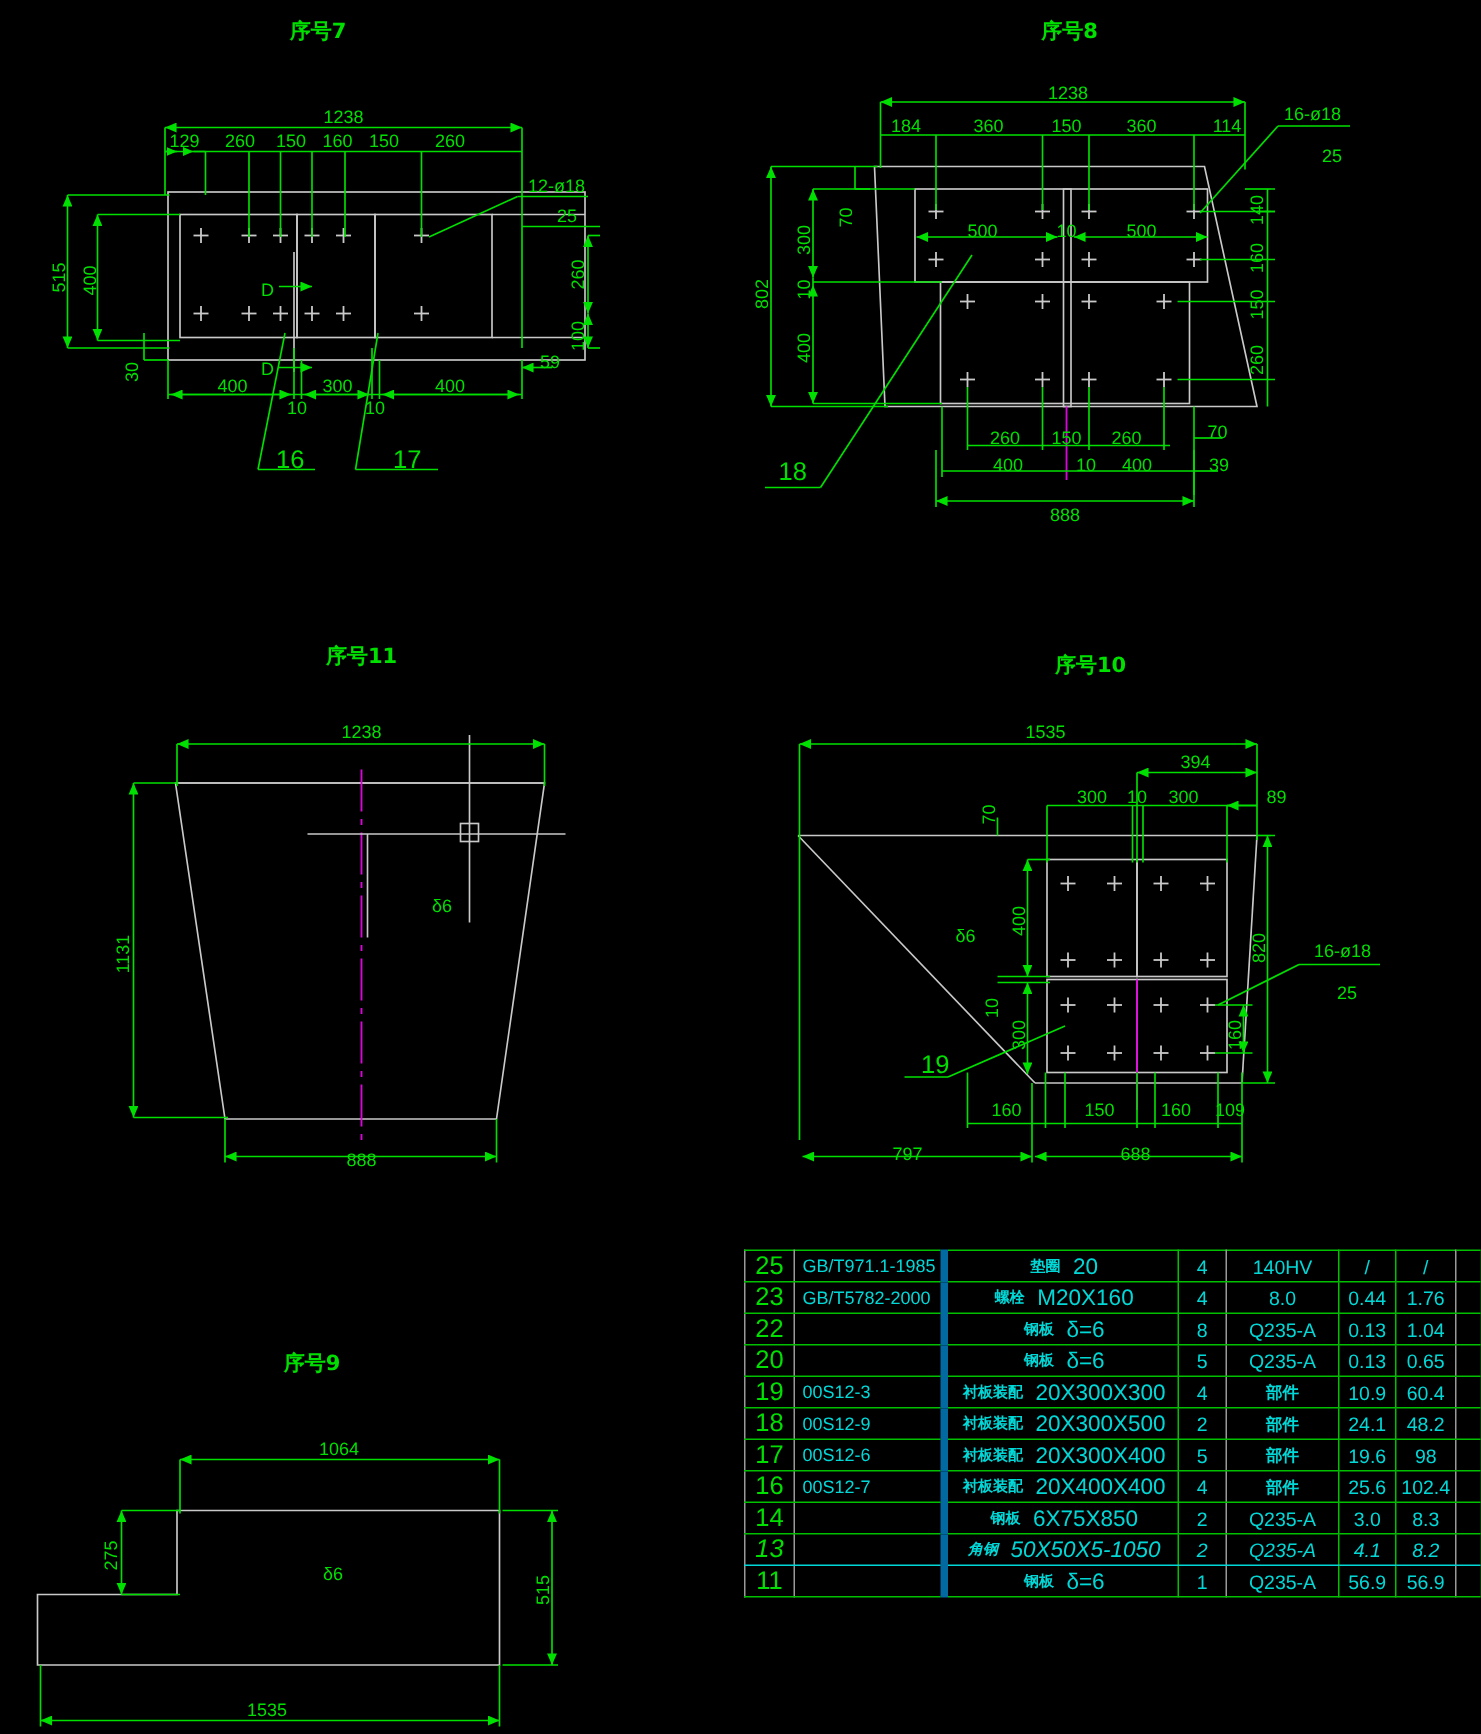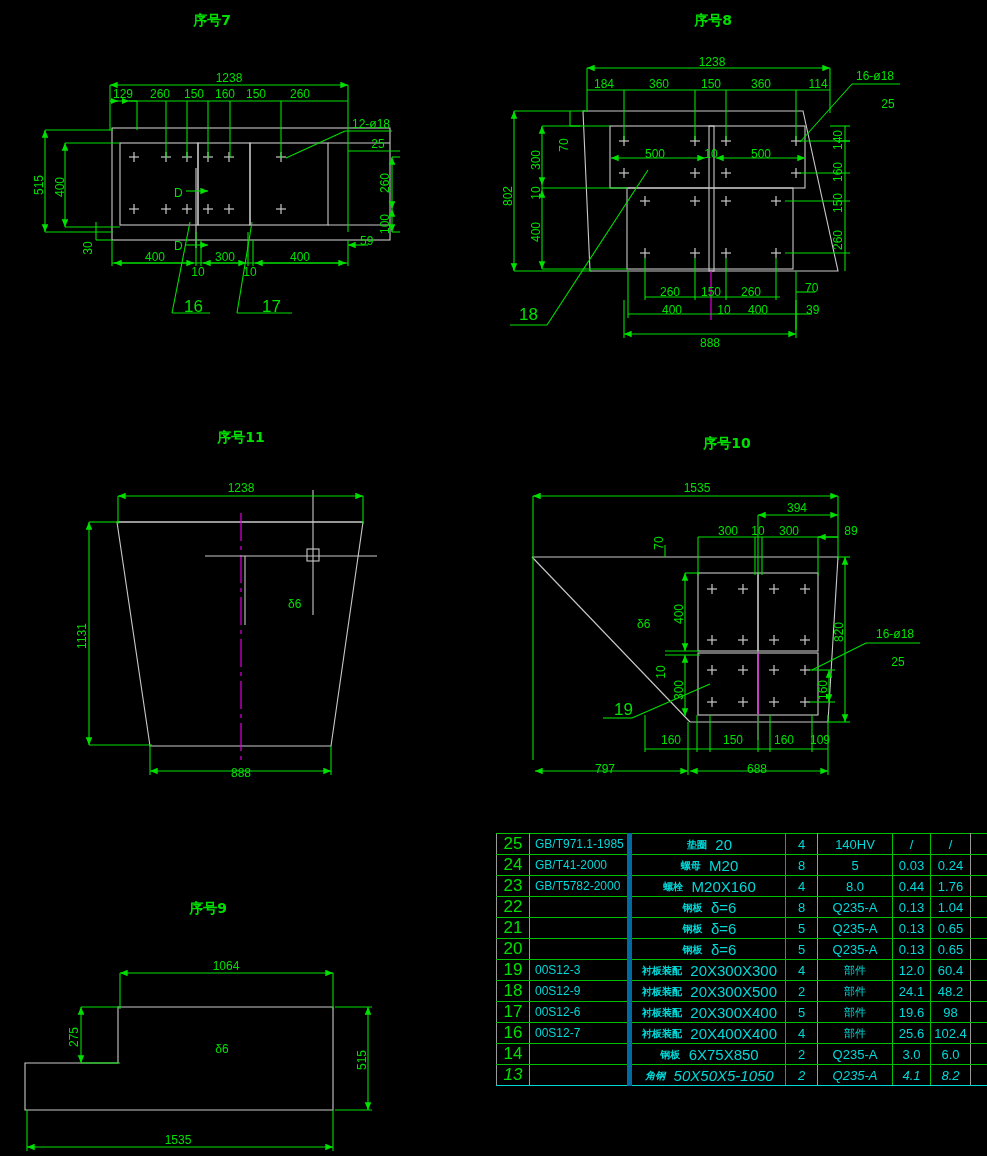--- a/index.html
+++ b/index.html
@@ -84,21 +84,21 @@
   #bom td.c-name .cn {
     font-family:"DejaVu Sans", sans-serif;
     font-size:10px;
     font-weight:700;
     vertical-align:2px;
   }
   #bom td.c-qty { border-left:1px solid #999; border-right:1px solid #999; }
   #bom td.c-mat .cn {
     font-family:"DejaVu Sans", sans-serif;
     font-size:11px;
-    font-weight:400;
+    font-weight:700;
   }
   #bom td.c-w1 { border-left:1px solid #999; }
   #bom td.c-w2 { border-right:1px solid #999; }
   #bom td.c-last { border-left:1px solid #999; border-right:1px solid #00c000; }
   #bom tr.hl td { border-bottom-color:#00d8d8;font-style:italic; }
 </style>
 </head>
 <body>
 
 <div id="canvas-root">
@@ -602,76 +602,56 @@
           <td class="c-idx">25</td>
           <td class="c-std">GB/T971.1-1985</td>
           <td class="c-name"><span class="cn">垫圈</span>&nbsp;&nbsp;20</td>
           <td class="c-qty">4</td>
           <td class="c-mat">140HV</td>
           <td class="c-w1">/</td>
           <td class="c-w2">/</td>
           <td class="c-last"></td>
         </tr>
         <tr>
-          <td class="c-idx">24</td>
-          <td class="c-std">GB/T41-2000</td>
-          <td class="c-name"><span class="cn">螺母</span>&nbsp;&nbsp;M20</td>
-          <td class="c-qty">8</td>
-          <td class="c-mat">5</td>
-          <td class="c-w1">0.03</td>
-          <td class="c-w2">0.24</td>
-          <td class="c-last"></td>
-        </tr>
-        <tr>
           <td class="c-idx">23</td>
           <td class="c-std">GB/T5782-2000</td>
           <td class="c-name"><span class="cn">螺栓</span>&nbsp;&nbsp;M20X160</td>
           <td class="c-qty">4</td>
           <td class="c-mat">8.0</td>
           <td class="c-w1">0.44</td>
           <td class="c-w2">1.76</td>
           <td class="c-last"></td>
         </tr>
         <tr>
           <td class="c-idx">22</td>
           <td class="c-std"></td>
           <td class="c-name"><span class="cn">钢板</span>&nbsp;&nbsp;δ=6</td>
           <td class="c-qty">8</td>
           <td class="c-mat">Q235-A</td>
           <td class="c-w1">0.13</td>
           <td class="c-w2">1.04</td>
           <td class="c-last"></td>
         </tr>
         <tr>
-          <td class="c-idx">21</td>
-          <td class="c-std"></td>
-          <td class="c-name"><span class="cn">钢板</span>&nbsp;&nbsp;δ=6</td>
-          <td class="c-qty">5</td>
-          <td class="c-mat">Q235-A</td>
-          <td class="c-w1">0.13</td>
-          <td class="c-w2">0.65</td>
-          <td class="c-last"></td>
-        </tr>
-        <tr>
           <td class="c-idx">20</td>
           <td class="c-std"></td>
           <td class="c-name"><span class="cn">钢板</span>&nbsp;&nbsp;δ=6</td>
           <td class="c-qty">5</td>
           <td class="c-mat">Q235-A</td>
           <td class="c-w1">0.13</td>
           <td class="c-w2">0.65</td>
           <td class="c-last"></td>
         </tr>
         <tr>
           <td class="c-idx">19</td>
           <td class="c-std">00S12-3</td>
           <td class="c-name"><span class="cn">衬板装配</span>&nbsp;&nbsp;20X300X300</td>
           <td class="c-qty">4</td>
           <td class="c-mat"><span class="cn">部件</span></td>
-          <td class="c-w1">12.0</td>
+          <td class="c-w1">10.9</td>
           <td class="c-w2">60.4</td>
           <td class="c-last"></td>
         </tr>
         <tr>
           <td class="c-idx">18</td>
           <td class="c-std">00S12-9</td>
           <td class="c-name"><span class="cn">衬板装配</span>&nbsp;&nbsp;20X300X500</td>
           <td class="c-qty">2</td>
           <td class="c-mat"><span class="cn">部件</span></td>
           <td class="c-w1">24.1</td>
@@ -698,29 +678,39 @@
           <td class="c-w2">102.4</td>
           <td class="c-last"></td>
         </tr>
         <tr>
           <td class="c-idx">14</td>
           <td class="c-std"></td>
           <td class="c-name"><span class="cn">钢板</span>&nbsp;&nbsp;6X75X850</td>
           <td class="c-qty">2</td>
           <td class="c-mat">Q235-A</td>
           <td class="c-w1">3.0</td>
-          <td class="c-w2">6.0</td>
+          <td class="c-w2">8.3</td>
           <td class="c-last"></td>
         </tr>
         <tr class="hl">
           <td class="c-idx">13</td>
           <td class="c-std"></td>
           <td class="c-name"><span class="cn">角钢</span>&nbsp;&nbsp;50X50X5-1050</td>
           <td class="c-qty">2</td>
           <td class="c-mat">Q235-A</td>
           <td class="c-w1">4.1</td>
           <td class="c-w2">8.2</td>
           <td class="c-last"></td>
         </tr>
+        <tr>
+          <td class="c-idx">11</td>
+          <td class="c-std"></td>
+          <td class="c-name"><span class="cn">钢板</span>&nbsp;&nbsp;δ=6</td>
+          <td class="c-qty">1</td>
+          <td class="c-mat">Q235-A</td>
+          <td class="c-w1">56.9</td>
+          <td class="c-w2">56.9</td>
+          <td class="c-last"></td>
+        </tr>
       </tbody>
   </table>
 
 </div>
 
 </body></html>

